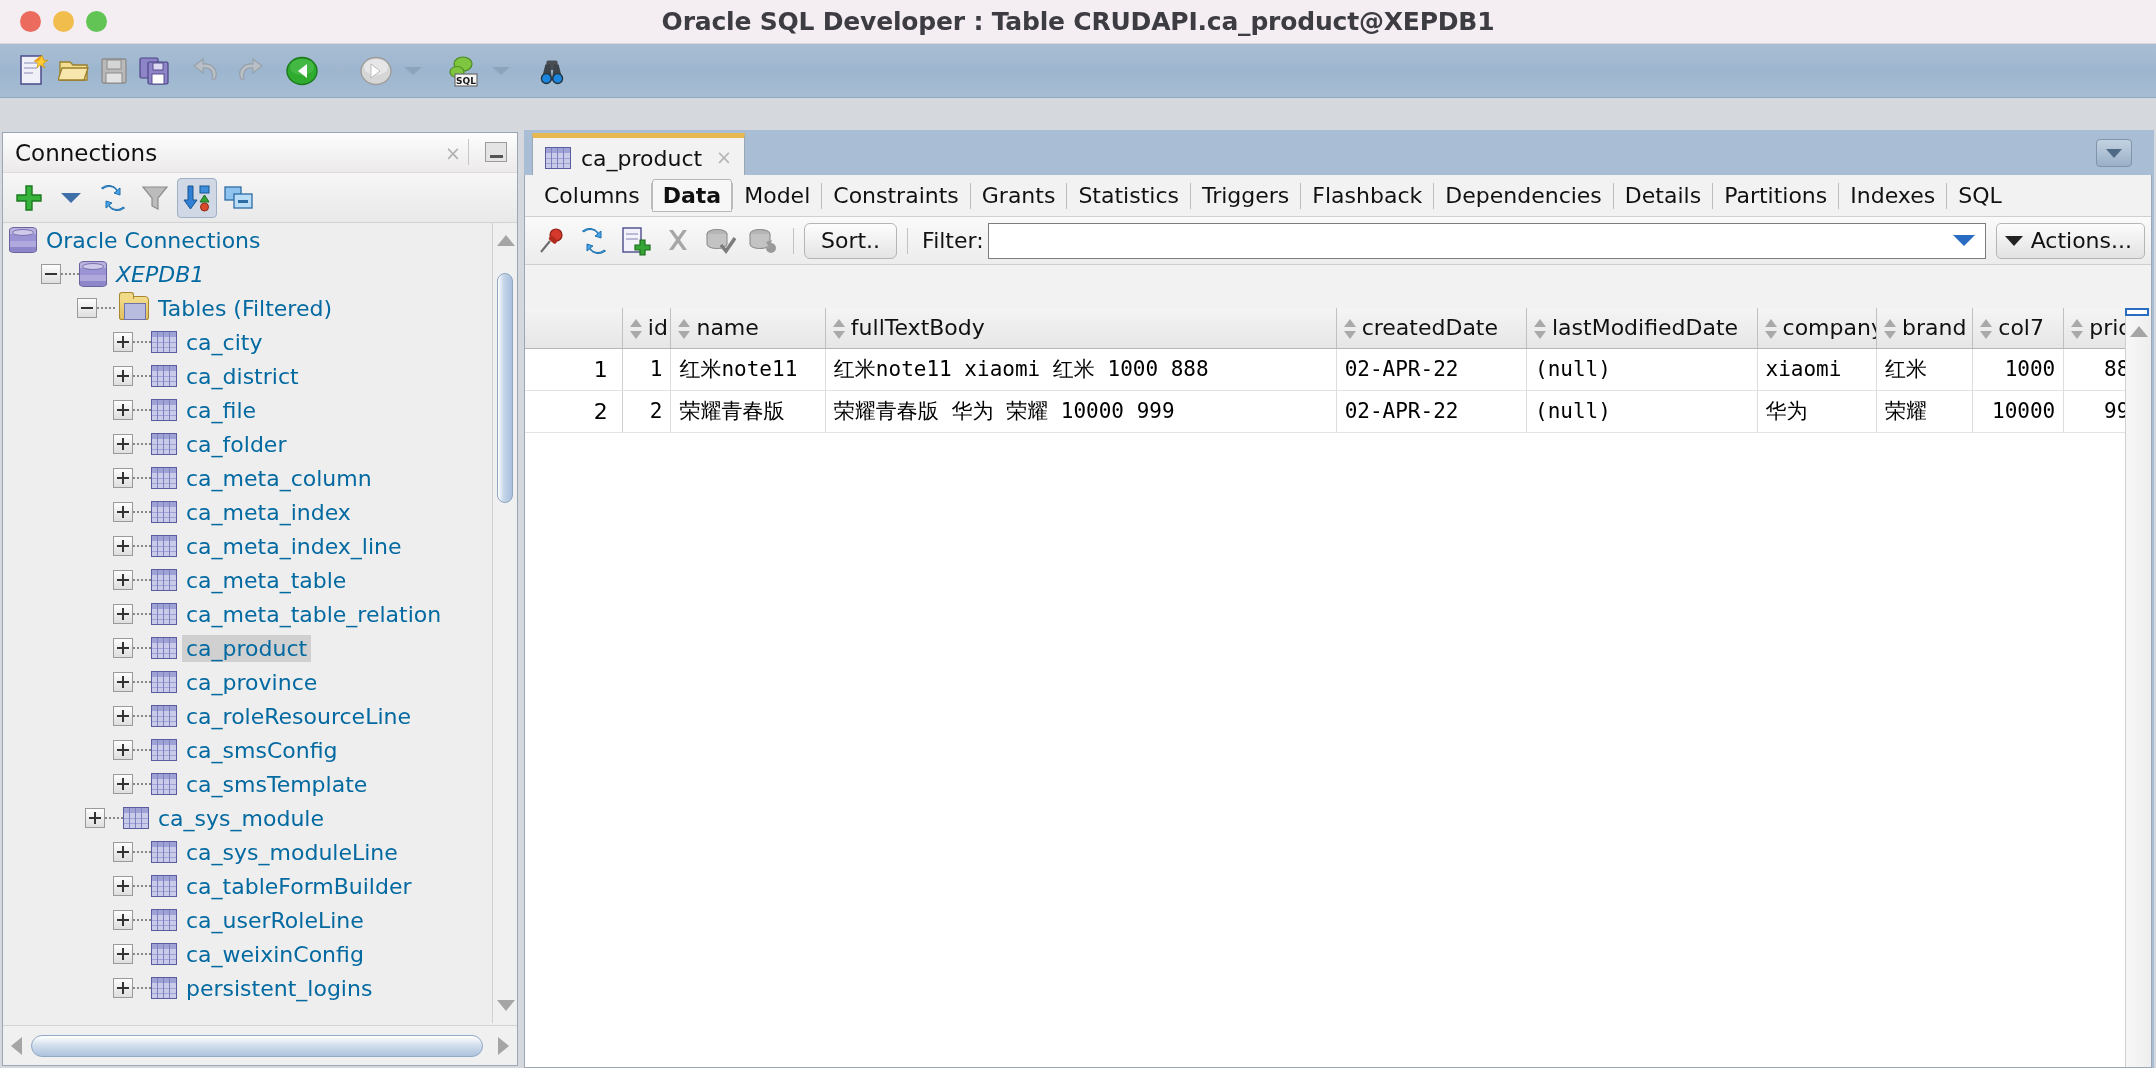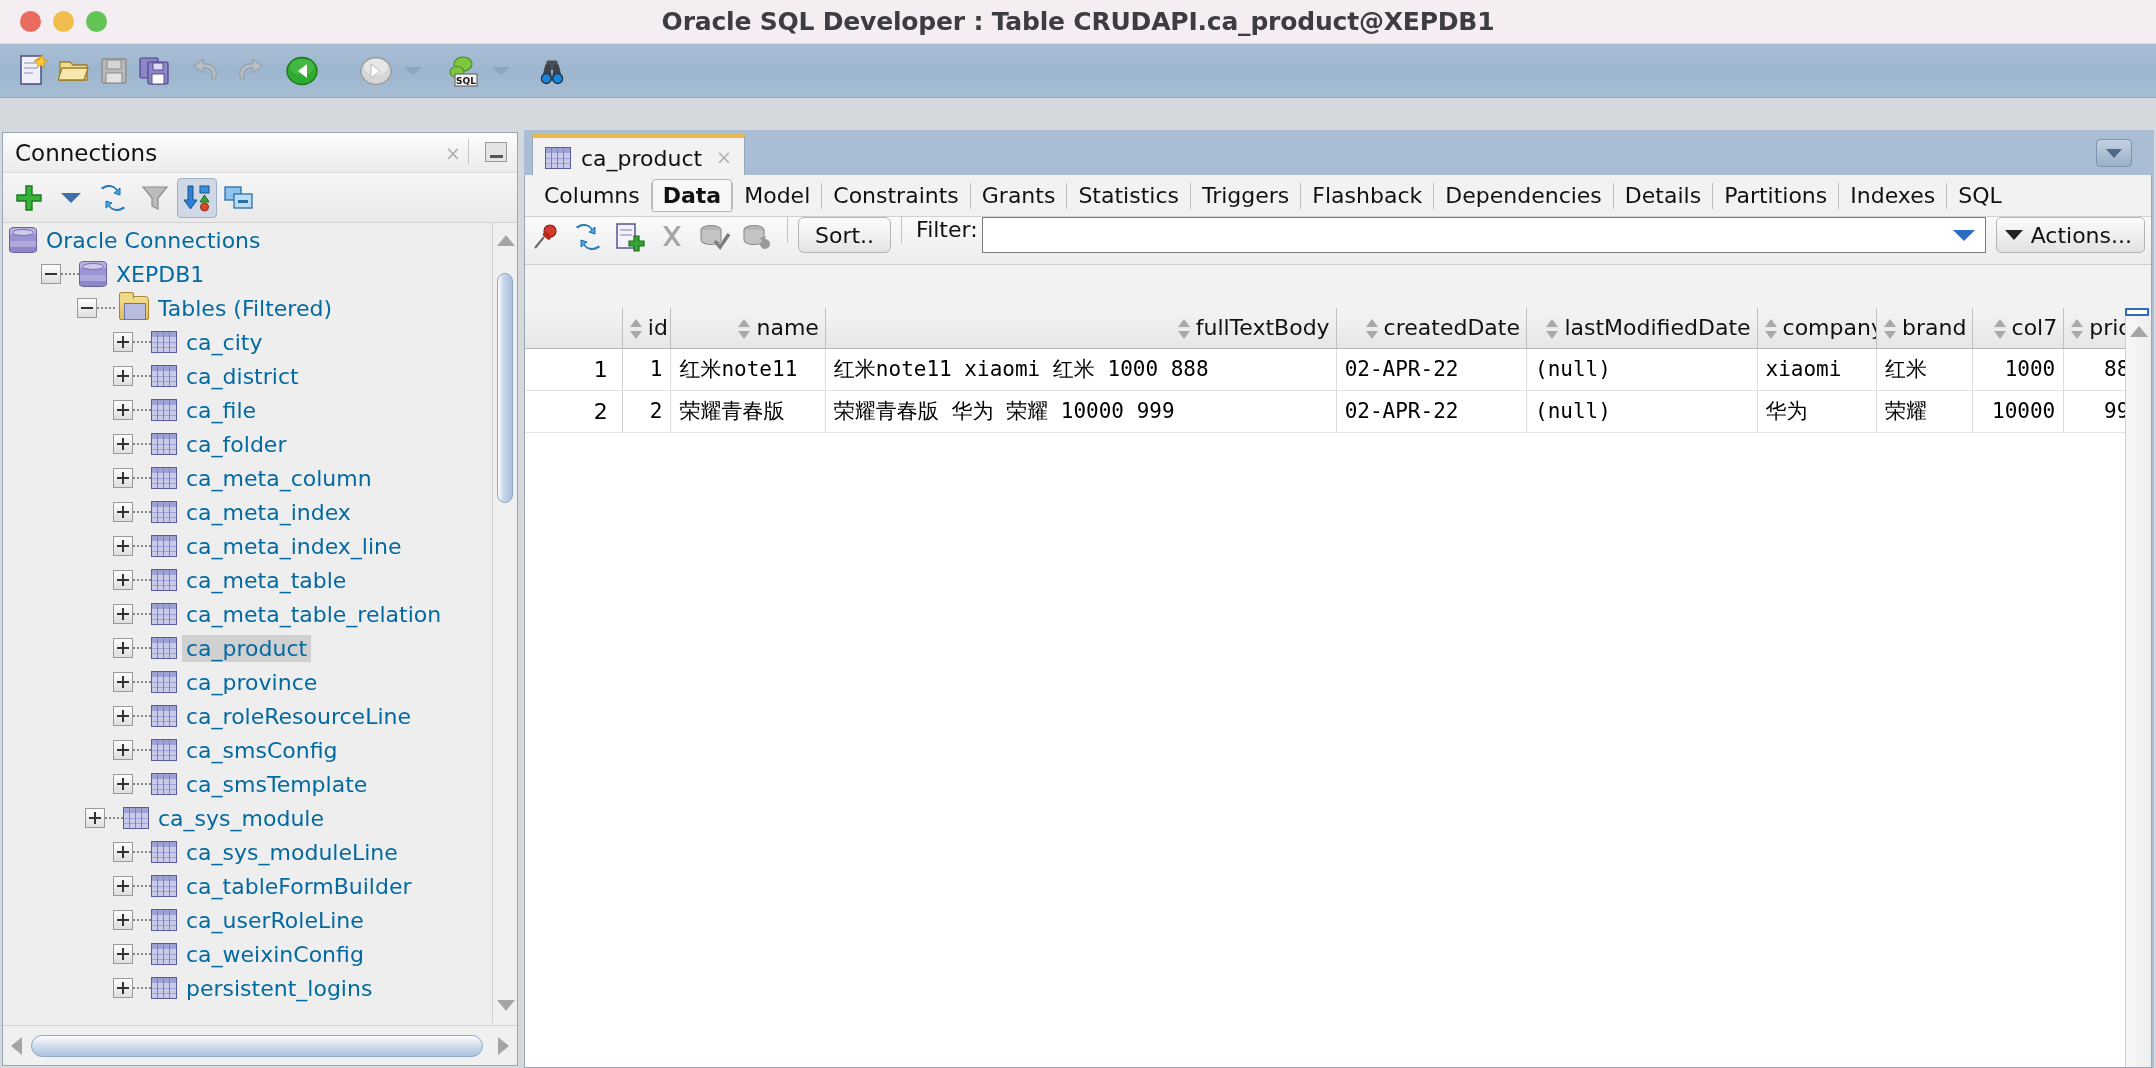--- a/index.html
+++ b/index.html
@@ -218,23 +218,23 @@
     background: #f2f2f2;
   }
   .subtab { padding: 2px 11px; white-space: nowrap; }
   .subtab.active {
     font-weight: bold; background: #f7f7f7;
     border: 1px solid #b8b8b8; border-radius: 3px 3px 0 0; padding: 3px 10px;
   }
   .subsep { width: 1px; height: 26px; background: #bdbdbd; }
 
   #datatoolbar {
-    height: 48px; display: flex; align-items: flex-start;
+    height: 48px; display: flex; align-items: center;
     background: linear-gradient(to bottom,#fafafa,#ececec);
-    border-bottom: 1px solid #cfcfcf; padding-left: 0;
+    border-bottom: 1px solid #cfcfcf; padding-left: 6px;
   }
   .dtbtn { width: 42px; height: 40px; display:flex; align-items:center; justify-content:center; position: relative;}
   .dsep { width: 1px; height: 26px; background: #c2c2c2; margin: 0 10px; }
   #sort-btn {
     height: 36px; padding: 0 16px; border-radius: 6px;
     background: linear-gradient(to bottom,#fdfdfd,#e4e4e4);
     border: 1px solid #b5b5b5;
     display: flex; align-items: center;
     font-size: 22px; color: #111;
   }
@@ -259,21 +259,21 @@
   }
   #actions-arrow { width:0;height:0;border-left:9px solid transparent;border-right:9px solid transparent;border-top:10px solid #222; }
 
   
   #gridwrap { position: absolute; left:0; right:0; top:133px; bottom:0; background:#fff; }
   #grid { width: 100%; border-collapse: collapse; table-layout: fixed; font-size: 22px; }
   #grid th {
     background: linear-gradient(to bottom,#f4f4f4,#e6e6e6);
     border-right: 1px solid #c0c0c0; border-bottom: 1px solid #b6b6b6;
     height: 40px; font-weight: normal; color:#111;
-    padding: 0 6px; text-align: right; white-space: nowrap; overflow: hidden;
+    padding: 0 6px; text-align: left; white-space: nowrap; overflow: hidden;
   }
   #grid th .sorticon {
     display:inline-block; width: 14px; height: 24px; vertical-align: middle;
     margin-right: 5px; position: relative;
   }
   #grid th .sorticon::before, #grid th .sorticon::after {
     content:""; position:absolute; left:1px; width:0;height:0;
     border-left:6px solid transparent; border-right:6px solid transparent;
   }
   #grid th .sorticon::before { top:2px; border-bottom: 8px solid #a9a9a9; }
@@ -457,21 +457,21 @@
       </svg>
     </div>
   </div>
 
   <div id="tree">
       <div class="trow" style="padding-left: 6px;">
         <span style="width: 0px; flex: 0 0 auto;"></span>
         <span class="db-icon"></span>
         <span class="tlabel">Oracle Connections</span>
       </div>
-      <div class="trow" style="padding-left: 38px;">
+      <div class="trow" style="padding-left: 38px; font-style: italic;">
         <span class="expander"></span>
         <span class="dots"></span>
         <span class="db-icon"></span>
         <span class="tlabel">XEPDB1</span>
       </div>
       <div class="trow" style="padding-left: 74px;">
         <span class="expander"></span>
         <span class="dots"></span>
         <span class="folder-icon" style="margin-left: 4px;"></span>
         <span class="tlabel">Tables (Filtered)</span>

